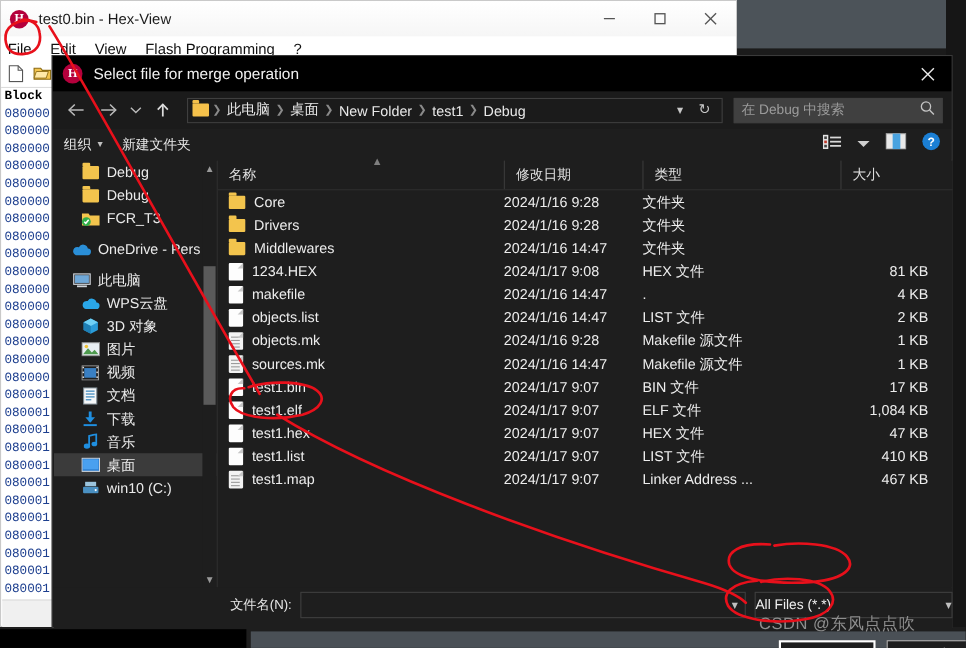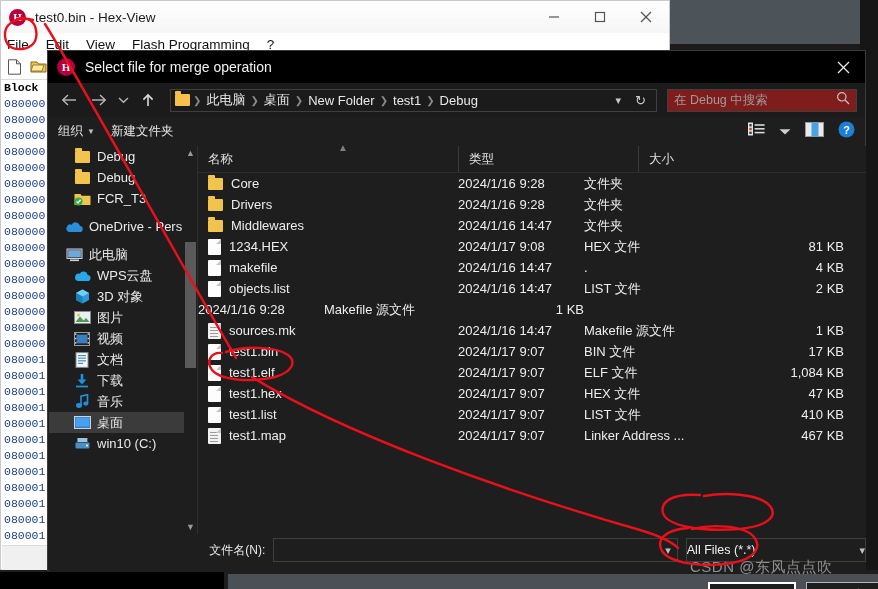--- a/index.html
+++ b/index.html
@@ -59,21 +59,21 @@
   .navbtn.small{width:18px;}
   .crumbbar{flex:1;height:23px;border:1px solid #3f3f3f;background:#1b1b1b;display:flex;align-items:center;
             padding:0 4px;margin-left:6px;box-sizing:border-box;}
   .crumb-folder{width:15px;height:12px;background:#f5c14b;border-radius:1px;position:relative;margin-right:3px;}
   .crumb-folder:after{content:"";position:absolute;left:0;top:-3px;width:6px;height:3px;background:#f5c14b;border-radius:1px 1px 0 0;}
   .crumb{font-size:13px;color:#e8e8e8;padding:0 5px;white-space:nowrap;}
   .crumb-sep{color:#8a8a8a;font-size:10px;}
   .crumb-end{display:flex;align-items:center;gap:2px;margin-left:auto;}
   .crumb-caret{color:#c8c8c8;font-size:11px;padding:0 6px;}
   .refresh{color:#c8c8c8;font-size:13px;padding:0 6px;}
-  .searchbox{width:190px;height:23px;border:1px solid #3f3f3f;background:#7f1d1d;margin-left:7px;
+  .searchbox{width:190px;height:23px;border:1px solid #3f3f3f;background:#404040;margin-left:7px;
              display:flex;align-items:center;padding:0 6px;box-sizing:border-box;}
   .searchbox .ph{font-size:12.5px;color:#9b9b9b;flex:1;}
 
   .dlg-tools{height:28px;background:#1e1e1e;display:flex;align-items:center;padding:0 10px;}
   .tool-lbl{font-size:12.5px;color:#e6e6e6;margin-right:16px;display:flex;align-items:center;gap:4px;}
   .tool-caret{font-size:8px;color:#c0c0c0;}
   .tools-right{margin-left:auto;display:flex;align-items:center;gap:14px;}
 
   .dlg-main{position:absolute;left:1px;top:95px;width:817px;height:388px;display:flex;background:#1e1e1e;}
   .tree{width:148px;background:#1e1e1e;position:relative;overflow:hidden;}
@@ -472,20 +472,21 @@
         <div class="tree-scroll">
           <div class="tsb-up">▲</div>
           <div class="tsb-thumb"></div>
           <div class="tsb-dn" style="position:absolute;bottom:0;width:13px">▼</div>
         </div>
       </div>
 
       <div class="list">
         <div class="lhead">
           <div class="lh c-name">名称</div>
+          <div class="lh c-date">修改日期</div>
           <div class="lh c-type">类型</div>
           <div class="lh c-size" style="text-align:left;">大小</div>
           <div class="sortmark">▲</div>
         </div>
         <div id="filerows">
             <div class="lrow">
               <div class="c-name">
                 <span class="folder" style="margin-right: 8px; flex: 0 0 15px;"></span>
                 <span>Core</span>
               </div>
@@ -532,20 +533,24 @@
             <div class="lrow">
               <div class="c-name">
                 <span class="fileicon"></span>
                 <span>objects.list</span>
               </div>
               <div class="c-date">2024/1/16 14:47</div>
               <div class="c-type">LIST 文件</div>
               <div class="c-size">2 KB</div>
             </div>
             <div class="lrow">
+              <div class="c-name">
+                <span class="fileicon lines"></span>
+                <span>objects.mk</span>
+              </div>
               <div class="c-date">2024/1/16 9:28</div>
               <div class="c-type">Makefile 源文件</div>
               <div class="c-size">1 KB</div>
             </div>
             <div class="lrow">
               <div class="c-name">
                 <span class="fileicon lines"></span>
                 <span>sources.mk</span>
               </div>
               <div class="c-date">2024/1/16 14:47</div>

